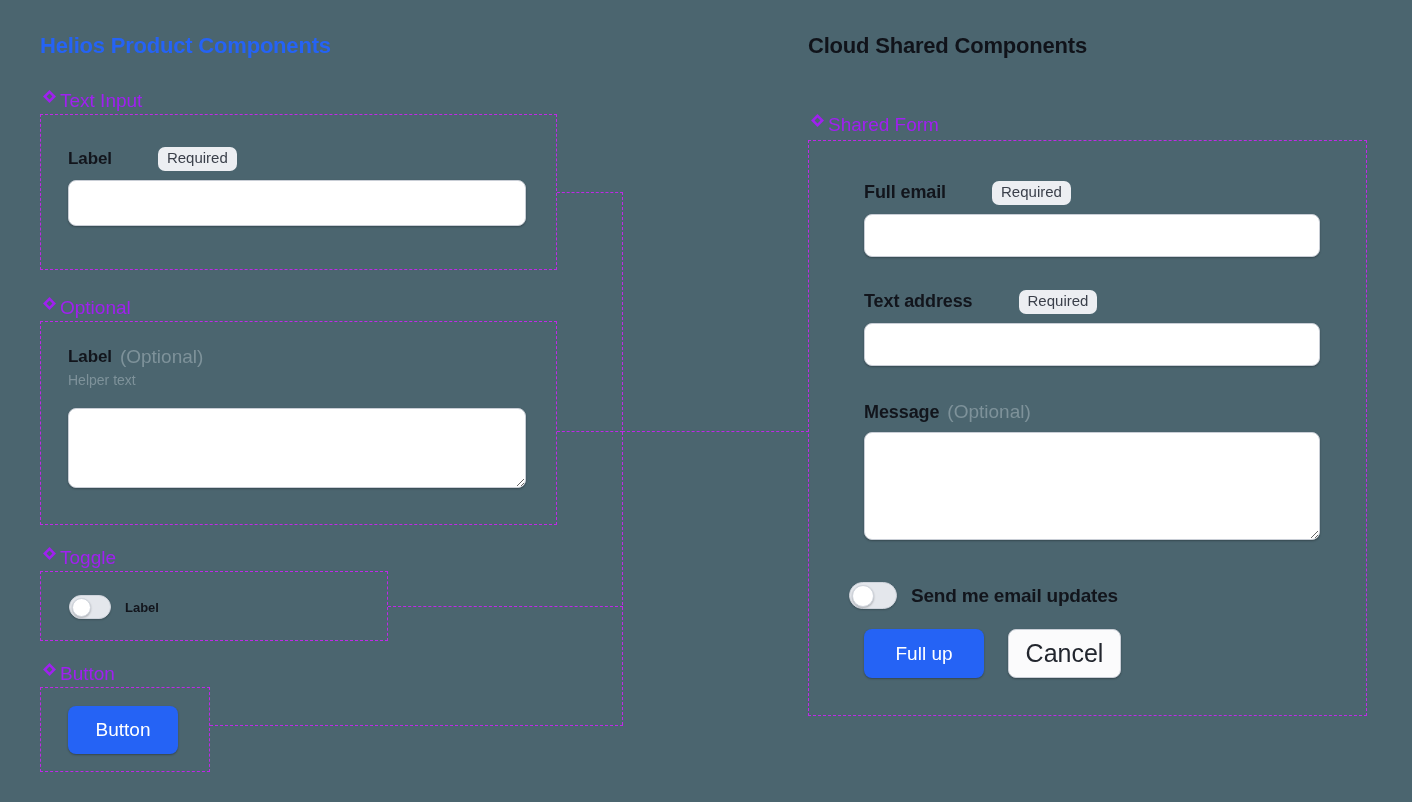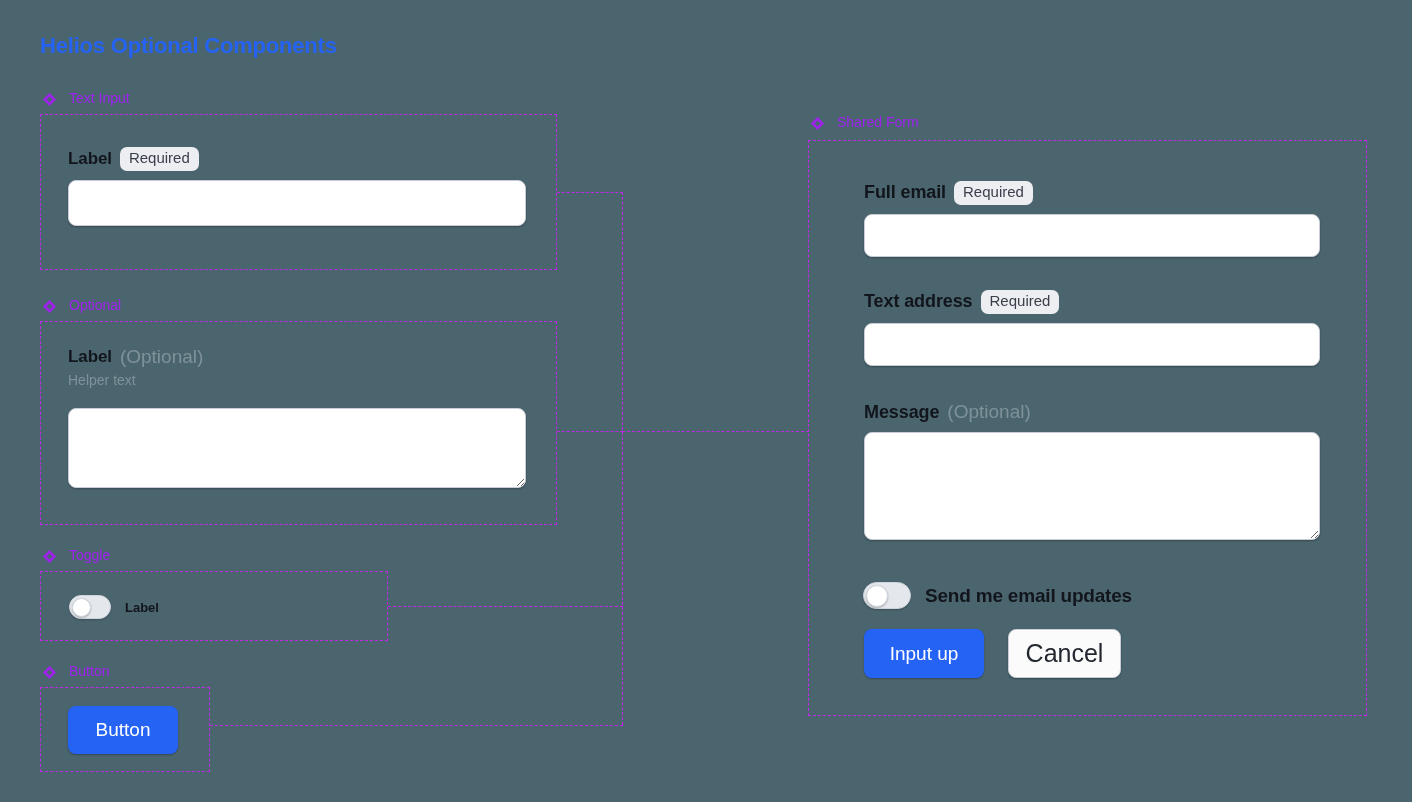--- a/index.html
+++ b/index.html
@@ -20,23 +20,23 @@
     letter-spacing:-0.2px;
     white-space:nowrap;
   }
   #title-left{left:40px;top:33px;color:#2563f5;}
   #title-right{left:808px;top:33px;color:#10131a;}
 
   
   .comp-label{
     position:absolute;
     display:flex;
-    align-items:flex-end;
-    gap:13px;
-    font-size:14px;
+    align-items:flex-start;
+    gap:4px;
+    font-size:19px;
     color:#a020f0;
     white-space:nowrap;
   }
   .comp-label .diamond{
     width:13px;height:13px;
     flex:0 0 13px;
     position:relative;
   }
   .comp-label .diamond svg{display:block;}
 
@@ -69,20 +69,21 @@
   .field-label.big{font-size:18px;}
   .badge{
     display:inline-block;
     background:#eceef2;
     color:#3a3f4a;
     border-radius:7px;
     padding:3px 9px 4px 9px;
     font-size:15px;
     line-height:1.1;
     white-space:nowrap;
+    margin-left:38px;
   }
   .optional{
     font-size:19px;
     color:#7e929a;
     white-space:nowrap;
   }
   .helper{
     font-size:14px;
     color:#7e929a;
     margin-bottom:20px;
@@ -176,21 +177,21 @@
   <div class="conn-h" style="left:557px; top:192px; width:66px;"></div>
 
   <div class="conn-h" style="left:557px; top:431px; width:66px;"></div>
 
   <div class="conn-h" style="left:388px; top:606px; width:235px;"></div>
 
   <div class="conn-h" style="left:210px; top:725px; width:413px;"></div>
 
   <div class="conn-h" style="left:622px; top:431px; width:187px;"></div>
 
-  <div class="page-title" id="title-left">Helios Optional Components</div>
+  <div class="page-title" id="title-left">Helios Product Components</div>
 
   <div class="comp-label" style="left:43px; top:90px;">
     <span class="diamond">
       <svg width="13" height="13" viewBox="0 0 13 13">
         <path d="M6.5 0 L13 6.5 L6.5 13 L0 6.5 Z" fill="#a020f0"></path>
         <path d="M6.5 3.6 L9.4 6.5 L6.5 9.4 L3.6 6.5 Z" fill="#4b656f"></path>
       </svg>
     </span>
     <span>Text Input</span>
   </div>
@@ -248,20 +249,21 @@
         <path d="M6.5 0 L13 6.5 L6.5 13 L0 6.5 Z" fill="#a020f0"></path>
         <path d="M6.5 3.6 L9.4 6.5 L6.5 9.4 L3.6 6.5 Z" fill="#4b656f"></path>
       </svg>
     </span>
     <span>Button</span>
   </div>
   <div class="frame" style="left:40px; top:687px; width:170px; height:85px;">
     <button class="btn btn-primary abs" style="left:27px; top:18px; width:110px; height:48px; font-size:19px;">Button</button>
   </div>
 
+  <div class="page-title" id="title-right">Cloud Shared Components</div>
 
   <div class="comp-label" style="left:811px; top:114px;">
     <span class="diamond">
       <svg width="13" height="13" viewBox="0 0 13 13">
         <path d="M6.5 0 L13 6.5 L6.5 13 L0 6.5 Z" fill="#a020f0"></path>
         <path d="M6.5 3.6 L9.4 6.5 L6.5 9.4 L3.6 6.5 Z" fill="#4b656f"></path>
       </svg>
     </span>
     <span>Shared Form</span>
   </div>
@@ -285,24 +287,24 @@
     </div>
 
     <div class="abs" style="left:55px; top:260px;">
       <div class="field-label-row">
         <span class="field-label big">Message</span>
         <span class="optional">(Optional)</span>
       </div>
       <textarea class="tarea" style="width: 456px; height: 108px;" placeholder=""></textarea>
     </div>
 
-    <div class="abs toggle-row" style="left:54px; top:441px;justify-content:space-between;">
+    <div class="abs toggle-row" style="left:40px; top:441px;justify-content:space-between;">
       <span class="switch" style="width:48px;height:27px;border-radius:14px;flex:0 0 48px;">
         <span class="knob" style="width:22px;height:22px;top:1.5px;left:2px;"></span>
       </span>
       <span class="switch-label lg">Send me email updates</span>
     </div>
 
-    <button class="btn btn-primary abs" style="left:55px; top:488px; width:120px; height:49px; font-size:19px;">Input up</button>
+    <button class="btn btn-primary abs" style="left:55px; top:488px; width:120px; height:49px; font-size:19px;">Full up</button>
     <button class="btn btn-secondary abs" style="left:199px; top:488px; width:113px; height:49px; font-size:25px;">Cancel</button>
   </div>
 
 </div>
 
 </body></html>

